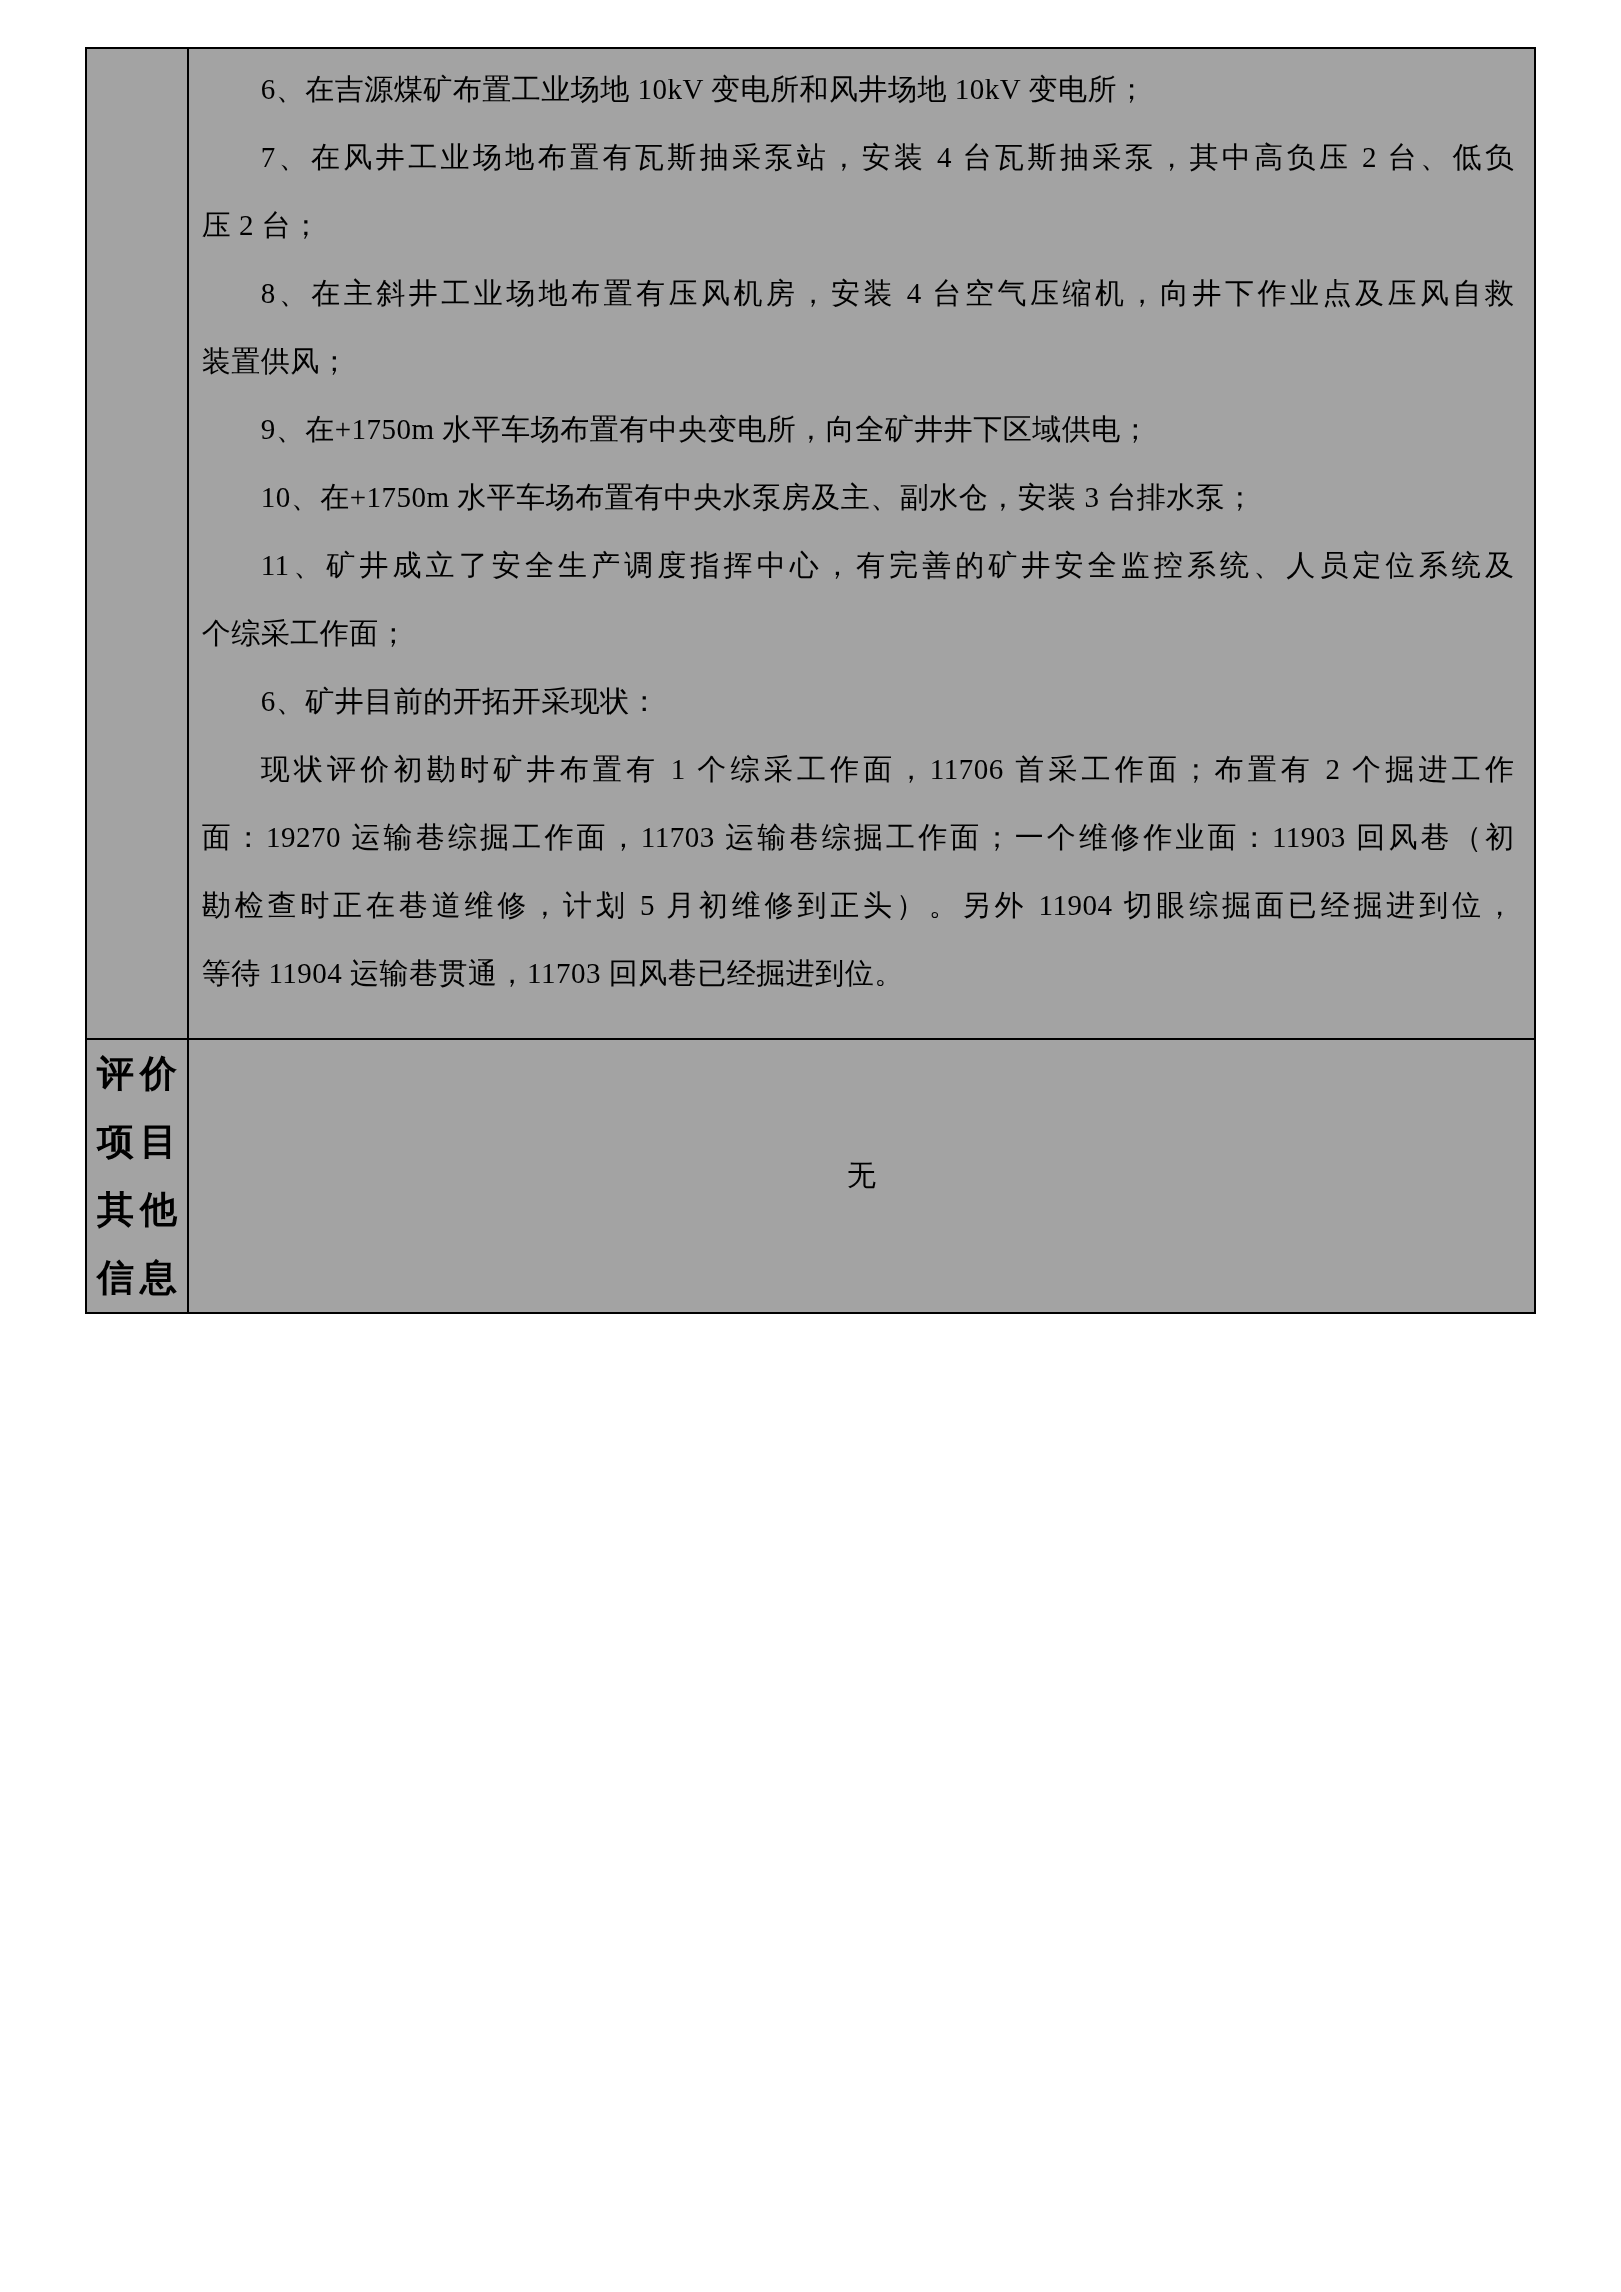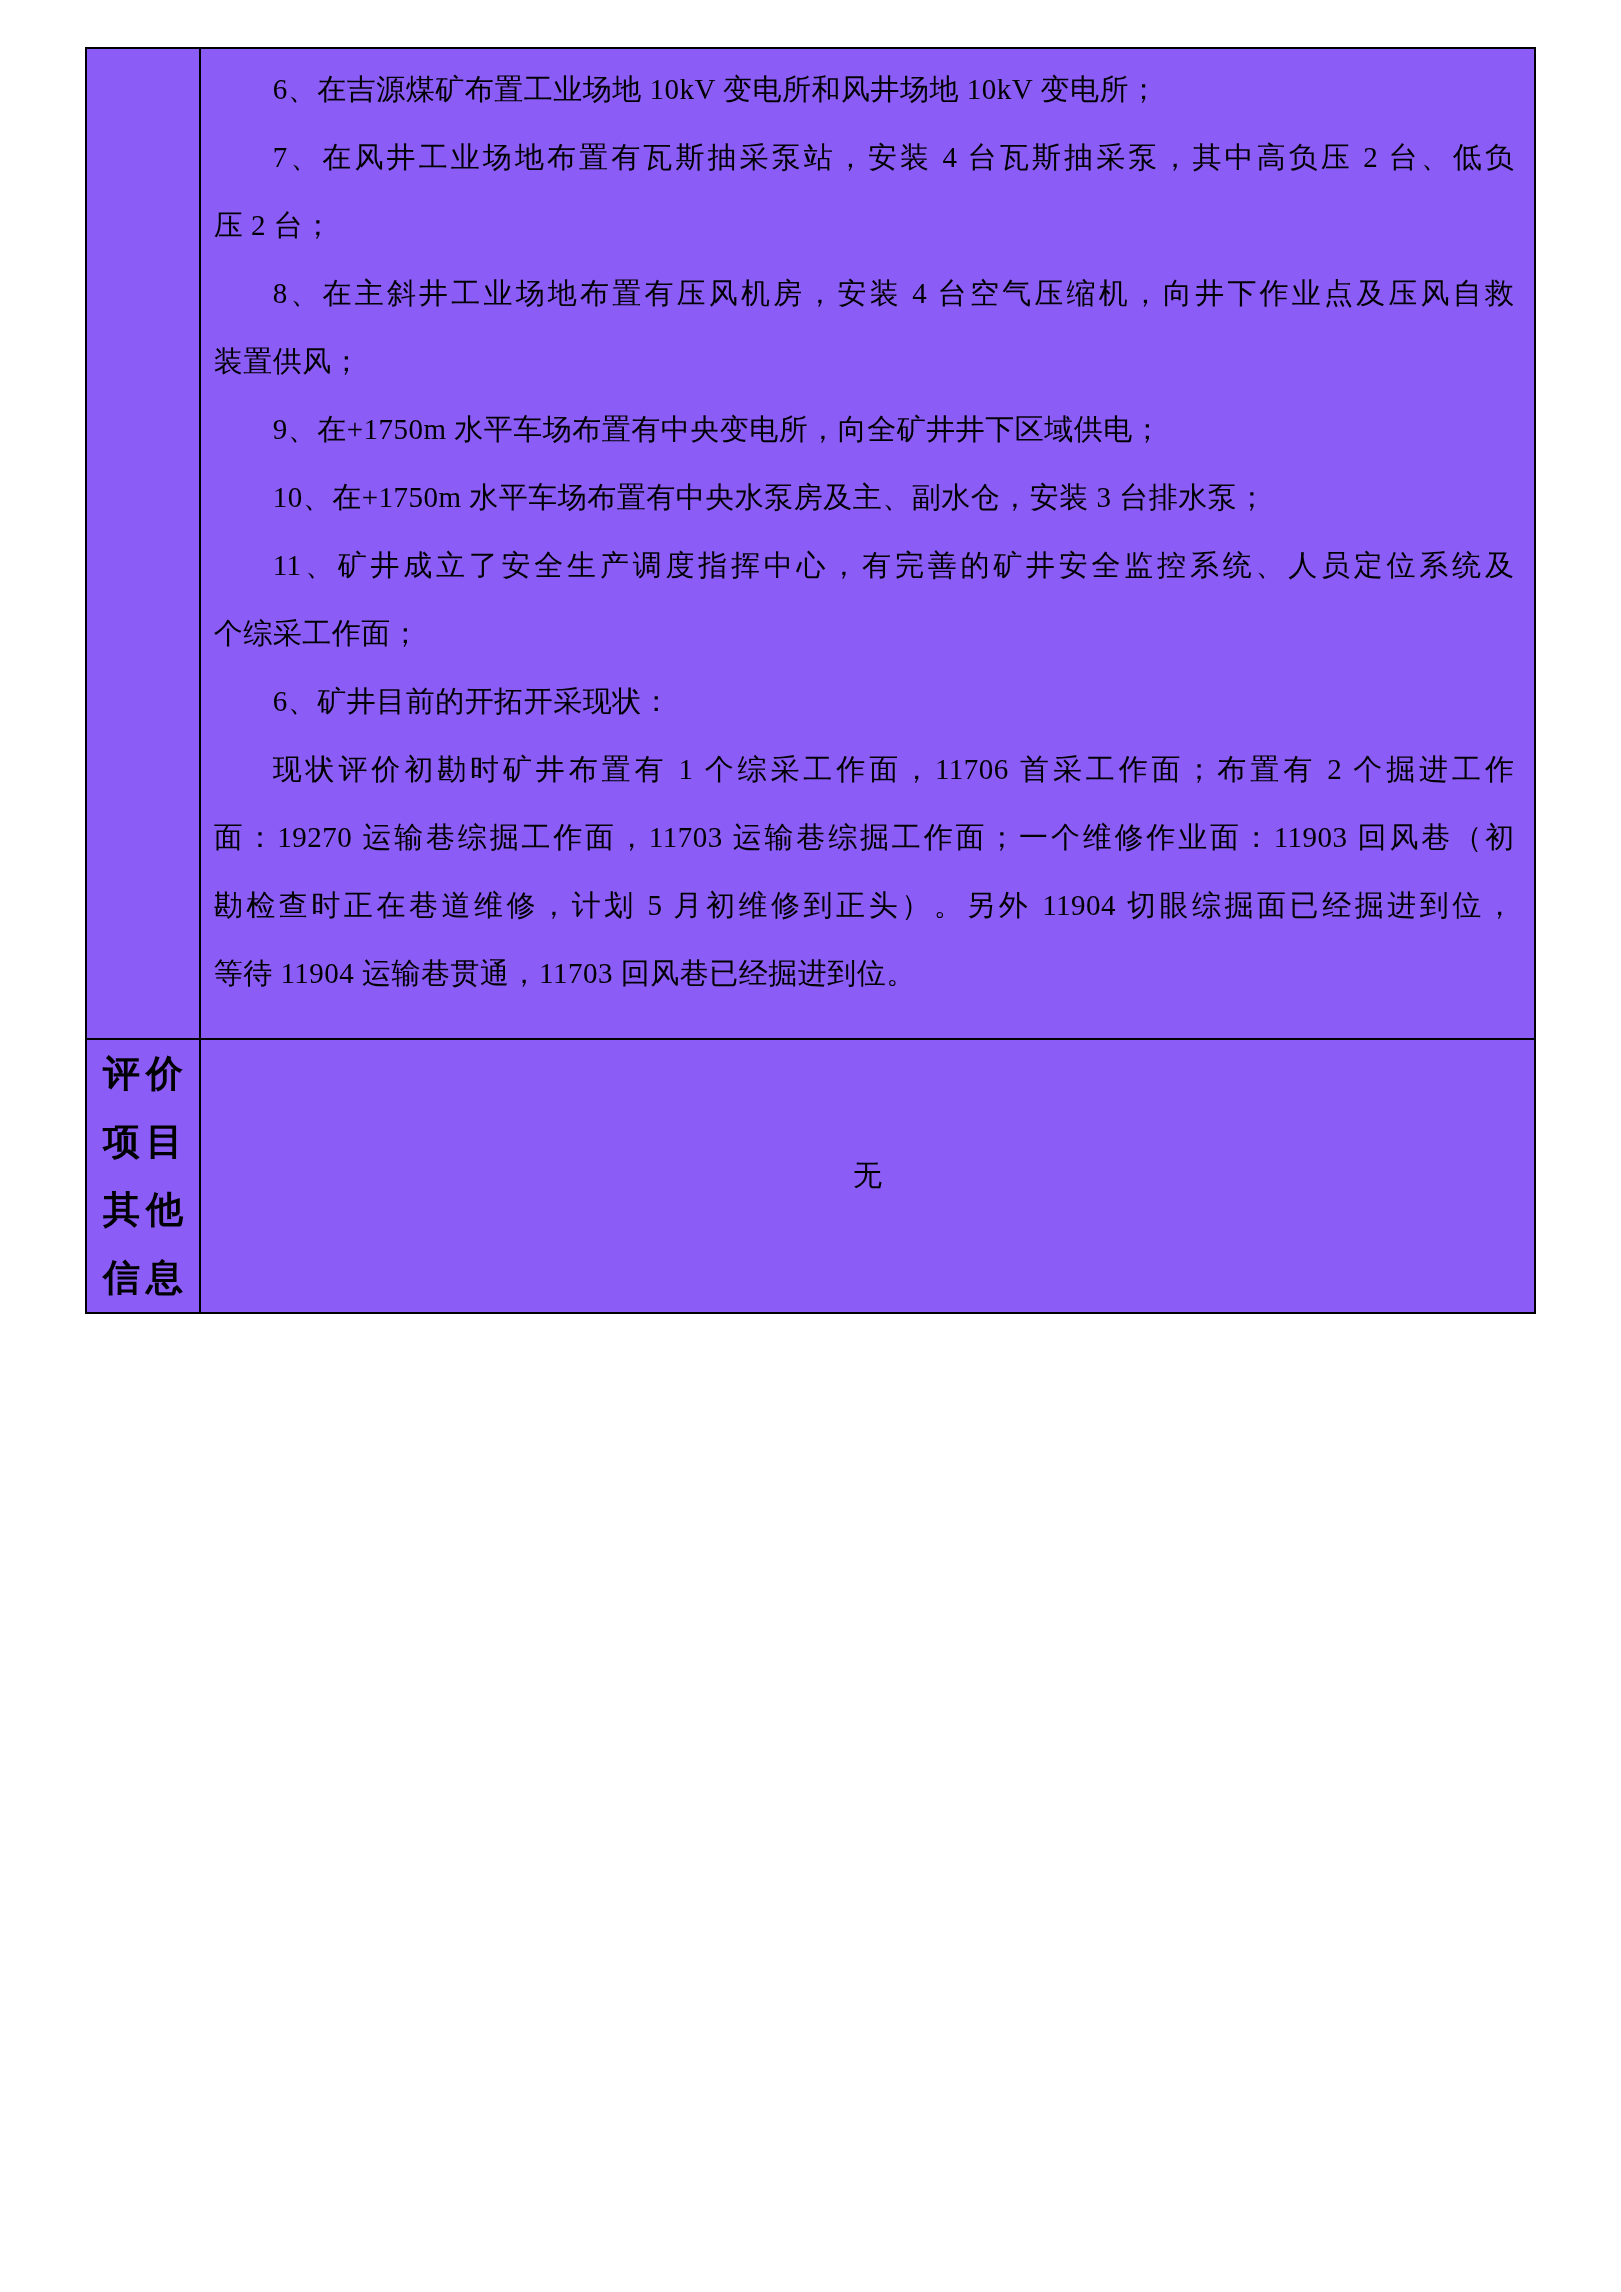--- a/index.html
+++ b/index.html
@@ -14,35 +14,35 @@
     font-family: "Liberation Serif", "DejaVu Serif", serif;
     color: #000000;
   }
   .doc-table {
     position: absolute;
     left: 85px;
     top: 47px;
     width: 1451px;
     box-sizing: border-box;
     border: 2.9px solid #000000;
-    background: #8b5cf6;
+    background: #a3a3a3;
   }
   .row {
     display: flex;
     box-sizing: border-box;
   }
   .main-row {
     height: 991px;
     border-bottom: 2.9px solid #000000;
   }
   .other-row {
     height: 272px;
   }
   .label-cell {
-    width: 114px;
+    width: 102px;
     box-sizing: border-box;
     border-right: 2.9px solid #000000;
     flex: 0 0 auto;
   }
   .content-cell {
     flex: 1 1 auto;
     box-sizing: border-box;
     overflow: hidden;
   }
   #content-lines {

